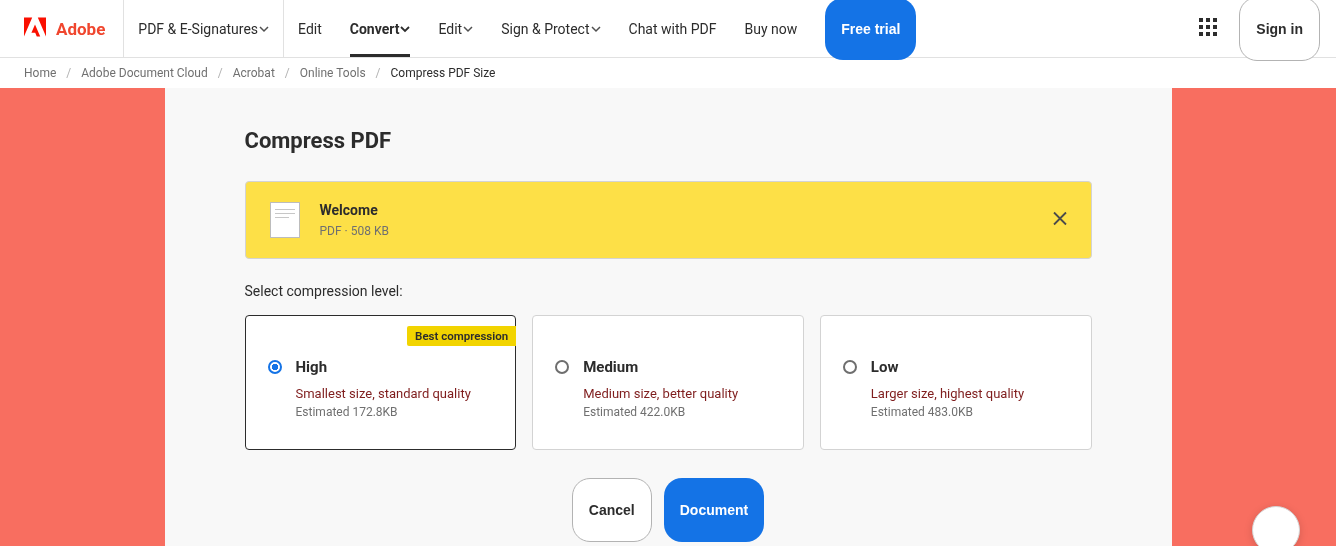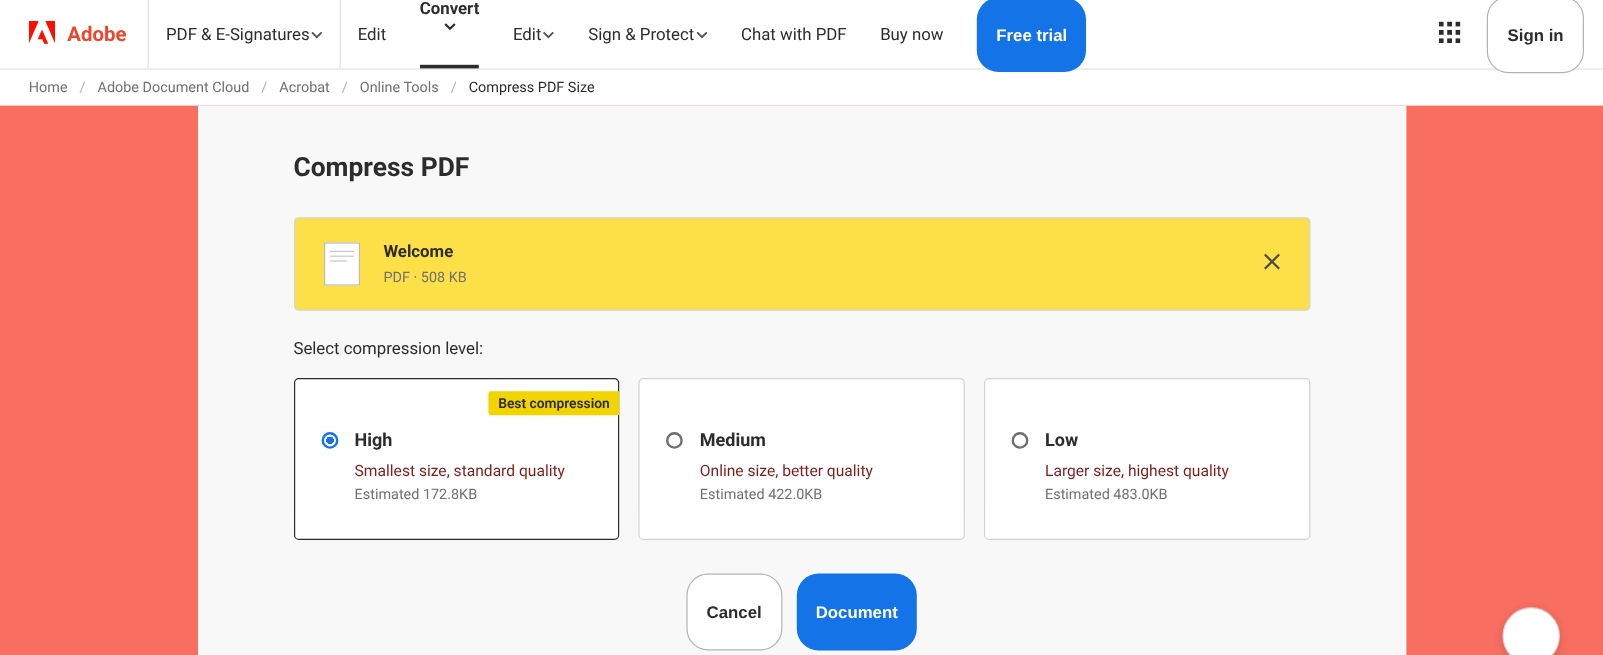--- a/index.html
+++ b/index.html
@@ -6,21 +6,21 @@
   body { font-family: -apple-system, BlinkMacSystemFont, "Segoe UI", Roboto, Helvetica, Arial, sans-serif; font-size: 14px; color: #2c2c2c; background: #fff; width: 1336px; }
   
   
   .topnav { display: flex; align-items: center; height: 58px; border-bottom: 1px solid #e1e1e1; padding: 0 16px 0 0; justify-content: space-between; }
   .topnav-left { display: flex; align-items: center; height: 100%; }
   .logo-cell { display: flex; align-items: center; padding: 0 18px 0 24px; height: 100%; border-right: 1px solid #e1e1e1; gap: 10px; }
   .brand { font-weight: 700; color: #f0462e; font-size: 17px; }
   .nav-items { display: flex; align-items: center; height: 100%; }
   .nav-item { display: flex; align-items: center; height: 100%; padding: 0 14px; font-size: 14px; color: #2c2c2c; cursor: pointer; gap: 1px; position: relative; }
   .nav-item.sep { border-right: 1px solid #e1e1e1; }
-  .nav-item.active { font-weight: 700; flex-direction: column; }
+  .nav-item.active { font-weight: 700; }
   .nav-item.active::after { content:""; position:absolute; bottom:0; left:14px; right:14px; height:3px; background:#2c2c2c; }
   .chev { width: 10px; height: 10px; }
   .btn-pill { border-radius: 18px; padding: 23px 16px; font-size: 14px; font-weight: 700; cursor: pointer; border: none; }
   .btn-primary { background: #1473e6; color: #fff; }
   .btn-outline { background: #fff; color: #2c2c2c; border: 1px solid #b3b3b3; }
   .topnav-right { display: flex; align-items: center; gap: 16px; }
   .apps-icon { cursor: pointer; padding:6px; }
   
   
   .breadcrumb { display: flex; align-items: center; height: 30px; padding: 0 24px; font-size: 12px; color: #707070; gap: 10px; }
@@ -177,21 +177,21 @@
             <div class="desc">Smallest size, standard quality</div>
             <div class="est">Estimated 172.8KB</div>
           </div>
         </div>
       </div>
       <div class="opt">
         <div class="row">
           <div class="radio"></div>
           <div>
             <h4>Medium</h4>
-            <div class="desc">Online size, better quality</div>
+            <div class="desc">Medium size, better quality</div>
             <div class="est">Estimated 422.0KB</div>
           </div>
         </div>
       </div>
       <div class="opt">
         <div class="row">
           <div class="radio"></div>
           <div>
             <h4>Low</h4>
             <div class="desc">Larger size, highest quality</div>

